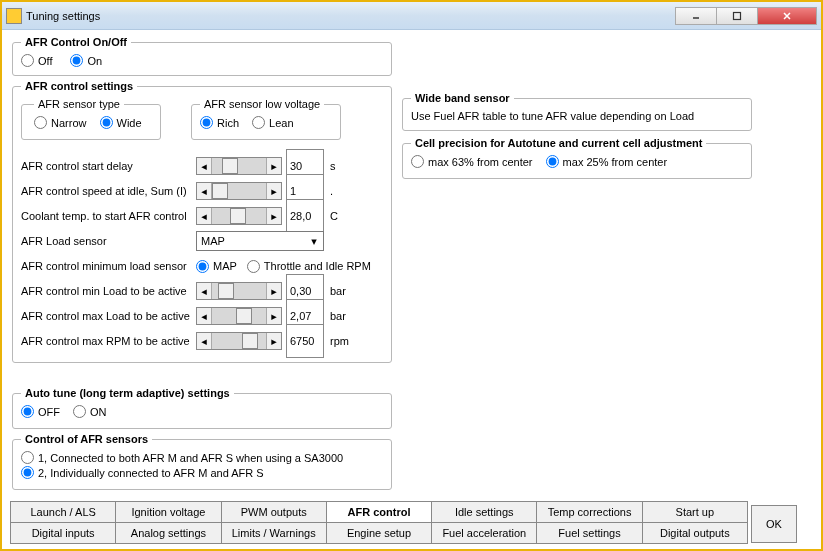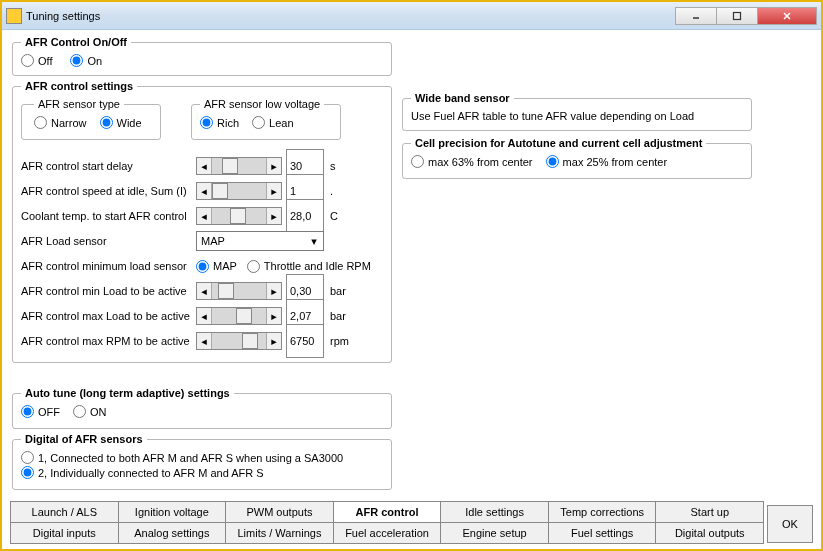--- a/index.html
+++ b/index.html
@@ -28,21 +28,21 @@
 .slider-arrow { width: 14px; height: 16px; display: flex; align-items: center; justify-content: center; cursor: pointer; background: #f0f0f0; }
 .slider-track { flex: 1; height: 16px; background: #d8d8d8; position: relative; border-left:1px solid #aaa; border-right:1px solid #aaa;}
 .slider-thumb { position: absolute; top: 0; left: 10px; width: 16px; height: 16px; background: #f0f0f0; border: 1px solid #888; }
 .valbox { width: 38px; height: 18px; border: 1px solid #888; background: #fff; padding: 16px 3px; margin-left: 4px; font-size: 11px; }
 .unit { margin-left: 6px; width: 24px; }
 .dropdown { width: 128px; height: 20px; border: 1px solid #7a7a7a; background: #fff; display: flex; align-items: center; justify-content: space-between; padding: 0 2px 0 4px; cursor: pointer; }
 .dropdown-arrow { width: 14px; height: 14px; display:flex; align-items:center; justify-content:center; }
 .radio-inline { display: inline-flex; align-items: center; gap: 4px; margin-right: 10px; cursor: pointer; }
 .right-box { margin-bottom: 6px; }
 .right-box .text { font-weight: normal; }
-.tabs-area { position: absolute; left: 8px; right: 8px; bottom: 6px; }
+.tabs-area { position: absolute; left: 8px; right: 24px; bottom: 6px; }
 .tab-row { display: flex; margin-bottom: -1px;}
 .tab { border: 1px solid #888; background: #f0f0f0; padding: 4px 0; text-align: center; cursor: pointer; flex:1; margin-right:-1px; font-size:11px; }
 .tab.active { background: #fff; border-bottom: 1px solid #fff; font-weight: bold; }
 .tab-row2 .tab { flex:1; }
 .ok-btn { position: absolute; right: 0px; bottom: 0px; width: 46px; height: 38px; border: 1px solid #888; background: #f0f0f0; cursor: pointer; display:flex; align-items:center; justify-content:center; }
 .tabs-wrap { margin-right: 50px; }
 .clearfix::after { content:""; display:table; clear:both; }
 </style>
 </head>
 <body>
@@ -225,21 +225,21 @@
             <input type="radio" name="autotune" checked="" style="">
             <span>OFF</span>
           </label>
         <label class="radio-inline">
             <input type="radio" name="autotune" style="">
             <span>ON</span>
           </label>
       </fieldset>
 
       <fieldset>
-        <legend>Digital of AFR sensors</legend>
+        <legend>Control of AFR sensors</legend>
         <div><label class="radio-inline">
               <input type="radio" name="numsens" style="">
               <span>1, Connected to both AFR M and AFR S when using a SA3000</span>
             </label></div>
         <div><label class="radio-inline">
               <input type="radio" name="numsens" checked="" style="">
               <span>2, Individually connected to AFR M and AFR S</span>
             </label></div>
       </fieldset>
 
@@ -271,22 +271,22 @@
           <div class="tab">PWM outputs</div>
           <div class="tab active">AFR control</div>
           <div class="tab">Idle settings</div>
           <div class="tab">Temp corrections</div>
           <div class="tab">Start up</div>
         </div>
         <div class="tab-row tab-row2">
           <div class="tab">Digital inputs</div>
           <div class="tab">Analog settings</div>
           <div class="tab">Limits / Warnings</div>
+          <div class="tab">Engine setup</div>
           <div class="tab">Fuel acceleration</div>
-          <div class="tab">Engine setup</div>
           <div class="tab">Fuel settings</div>
           <div class="tab">Digital outputs</div>
         </div>
       </div>
       <div class="ok-btn">OK</div>
     </div>
 
   </div>
 </div>
 

